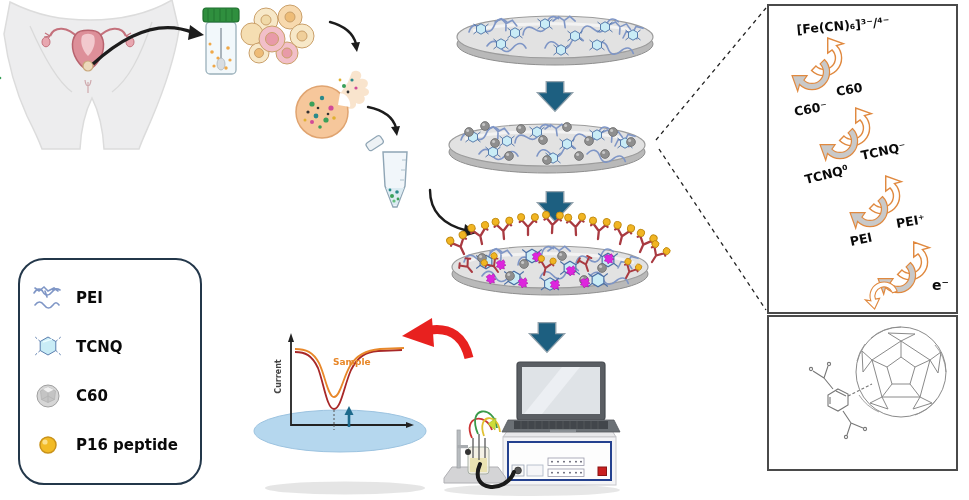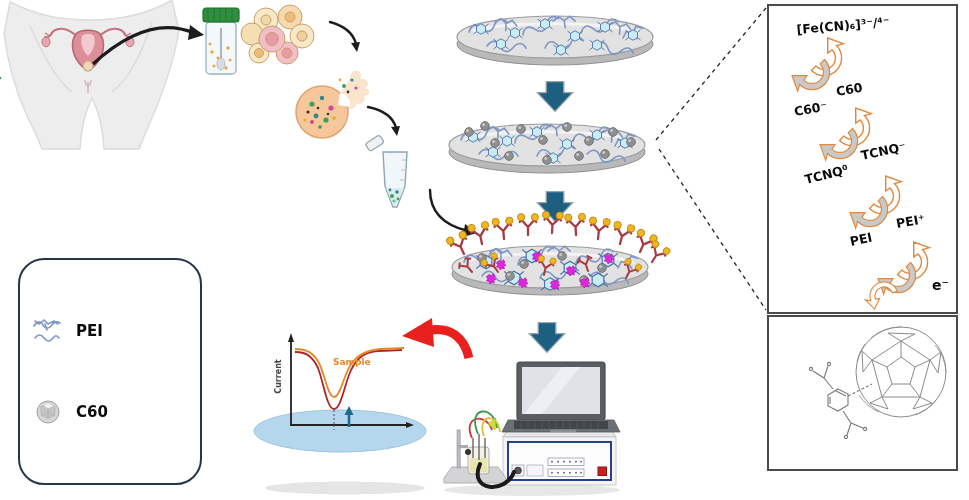--- a/index.html
+++ b/index.html
@@ -447,31 +447,50 @@
     <span class="legend-ic">
       <svg width="34" height="28" viewBox="0 0 34 28">
         <path class="pei-line" d="M3,9 c3,-5 7,-5 9,-1 c2,4 6,4 9,0 c2,-3 5,-4 8,-2"></path>
         <path class="pei-line" d="M4,4 l4,3 l5,-4 l4,4 l6,-3 l4,3 m-13,0 l2,6"></path>
         <path class="pei-line" d="M4,21 c3,-4 6,-4 9,0 c3,4 6,4 9,0 c2,-3 4,-3 6,0"></path>
       </svg>
     </span>
     <span class="legend-label">PEI</span>
   </div>
 
+  <div class="legend-row">
+    <span class="legend-ic">
+      <svg width="28" height="32" viewBox="0 0 28 32">
+        <polygon points="14,6 21.8,10.5 21.8,19.5 14,24 6.2,19.5 6.2,10.5" class="tcnq-hex" stroke-width="1.4"></polygon>
+        <path d="M21.8,10.5 l5,-4.5 M6.2,10.5 l-5,-4.5 M21.8,19.5 l5,4.5 M6.2,19.5 l-5,4.5" class="tcnq-arm" stroke-width="1.6" stroke-dasharray="2.4,1.8"></path>
+        <path d="M9,11 L18,8" stroke="#eafcff" stroke-width="1.6" fill="none"></path>
+      </svg>
+    </span>
+    <span class="legend-label">TCNQ</span>
+  </div>
 
   <div class="legend-row">
     <span class="legend-ic">
       <svg width="28" height="28" viewBox="0 0 28 28">
         <circle cx="14" cy="14" r="11" fill="#d6d6d6" stroke="#a0a0a0" stroke-width="1"></circle>
         <polygon points="14,5 21.5,9 20.5,17.5 14,20.5 7.5,17.5 6.5,9" fill="#c4c4c4" stroke="#b0b0b0" stroke-width="0.7"></polygon>
         <polygon points="9,7 14,5 19.5,7.8 14,10.5" fill="#f1f1f1"></polygon>
         <path d="M14,10.5 L14,20.5 M7.5,17.5 L14,14 M20.5,17.5 L14,14" stroke="#b0b0b0" stroke-width="0.7" fill="none"></path>
       </svg>
     </span>
     <span class="legend-label">C60</span>
   </div>
 
 
 
+  <div class="legend-row">
+    <span class="legend-ic">
+      <svg width="22" height="22" viewBox="0 0 22 22">
+        <circle cx="11" cy="11" r="8" fill="#f2bb26" stroke="#c9921a" stroke-width="1.5"></circle>
+        <circle cx="8" cy="8" r="2.6" fill="#fbe08a"></circle>
+      </svg>
+    </span>
+    <span class="legend-label">P16 peptide</span>
+  </div>
 
 </div>
 
 </div>
 
 </body></html>

